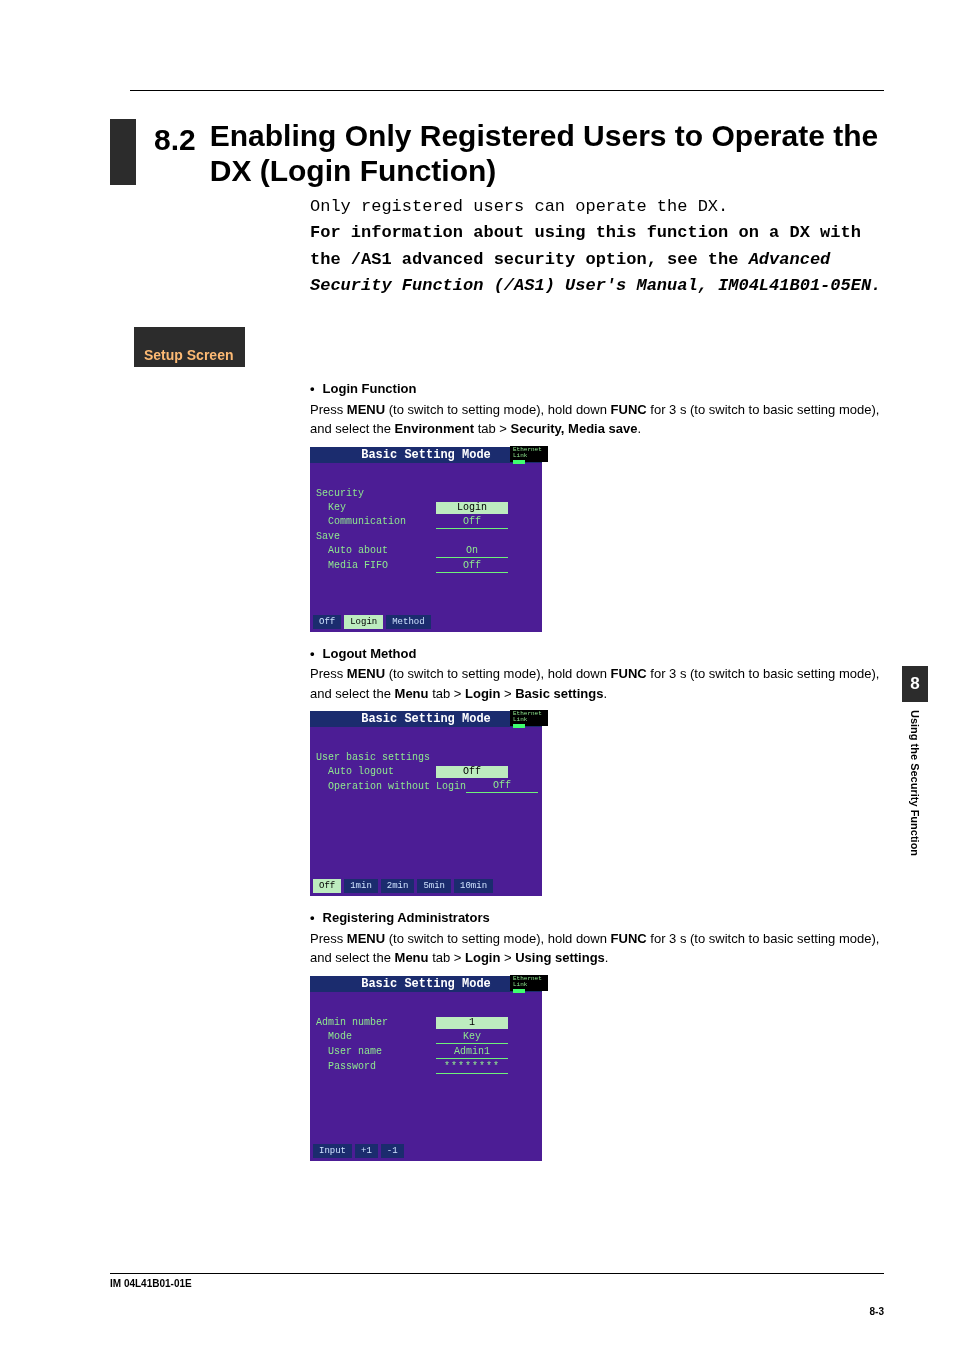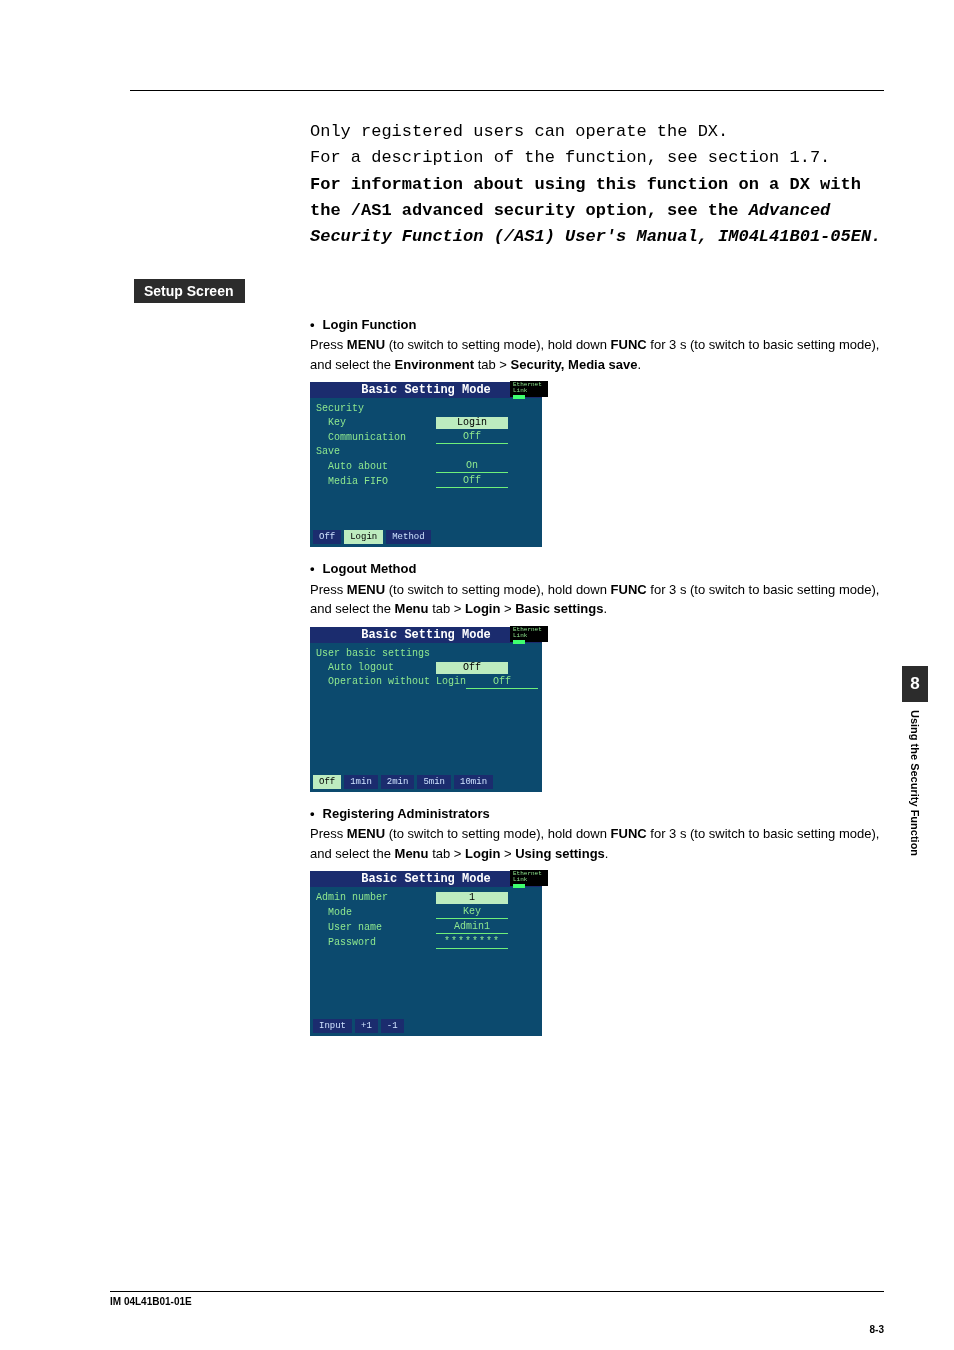--- a/index.html
+++ b/index.html
@@ -5,59 +5,66 @@
   html, body { margin:0; padding:0; background:#fff; font-family: Arial, Helvetica, sans-serif; color:#000; }
   .page { width:954px; height:1350px; position:relative; box-sizing:border-box; padding:90px 70px 40px 110px; }
   .top-rule { border-top:1px solid #000; margin-left:20px; margin-bottom:28px; }
   .h-row { display:flex; align-items:flex-start; }
   .h-block { width:26px; height:66px; background:#2c2c2c; flex:0 0 auto; }
   .h-num { font-size:30px; font-weight:bold; margin:0 14px 0 18px; line-height:1.1; padding-top:4px; }
   .h-title { font-size:30px; font-weight:bold; line-height:1.15; }
   .intro { margin-left:200px; margin-top:6px; font-size:17px; line-height:1.55;font-family:Liberation Mono, monospace; }
   .intro b { font-weight:bold; }
   .intro i { font-style:italic; }
-  .setup-bar { display:inline-block; background:#2c2c2c; color:#ffffff; font-weight:bold; font-size:14px; padding:4px 12px 4px 10px; margin-top:28px; margin-left:24px; }
+  .setup-bar { display:inline-block; background:#2c2c2c; color:#fdba74; font-weight:bold; font-size:14px; padding:20px 12px 4px 10px; margin-top:28px; margin-left:24px; }
   .section { margin-left:200px; margin-top:12px; font-size:13px; line-height:1.5; }
   .bul { font-weight:bold; }
   .bul::before { content:"\2022"; margin-right:8px; }
   .steps { margin-top:1px; }
 
-  .dev { width:232px; background:#0c4a6e; color:#8fe88f; font-family:"Courier New", monospace; font-size:10px; line-height:12px; position:relative; margin-top:8px; }
+  .dev { width:232px; background:#4c1d95; color:#8fe88f; font-family:"Courier New", monospace; font-size:10px; line-height:12px; position:relative; margin-top:8px; }
   .dev .titlebar { background:#1b2c6e; color:#fff; font-weight:bold; text-align:center; font-size:12px; padding:2px 0; position:relative; }
   .dev .eth { position:absolute; right:-6px; top:-1px; width:38px; height:16px; background:#000; color:#8fe88f; font-size:6px; line-height:6px; text-align:left; padding-left:2px; box-sizing:border-box; border:1px solid #000; }
   .dev .eth .led { width:12px; height:4px; background:#3fff6f; margin-top:1px; }
-  .dev .body { padding:4px 6px 6px 6px; min-height:120px; }
+  .dev .body { padding:4px 6px 6px 6px; min-height:120px;margin-top:20px; }
   .dev .row { display:flex; align-items:center; padding:1px 0; }
   .dev .k { flex:0 0 120px; white-space:pre; }
   .dev .v { flex:0 0 72px; text-align:center; }
   .dev .sel { color:#000; background:#bdecbf; }
   .dev .vbox { border-bottom:1px solid #6ff07a; }
   .dev .softkeys { display:flex; padding:2px 3px 3px 3px; gap:3px; }
   .dev .sk { flex:0 0 auto; background:#1b2c6e; color:#cfe3ff; padding:1px 6px; font-size:9px; }
   .dev .sk.sel { background:#bdecbf; color:#000; }
   .dev .pw { letter-spacing:1px; }
 
   .side-tab { position:absolute; right:26px; top:666px; display:flex; flex-direction:column; align-items:center; }
   .side-num { width:26px; height:36px; background:#2c2c2c; color:#fff; display:flex; align-items:center; justify-content:center; font-weight:bold; font-size:17px; }
   .side-label { writing-mode:vertical-rl; font-size:11px; font-weight:bold; margin-top:8px; }
 
-  .footer { position:absolute; bottom:15px; left:110px; right:70px; display:flex; justify-content:space-between; border-top:1px solid #000; padding-top:4px; font-size:10px;gap:28px; }
+  .footer { position:absolute; bottom:33px; left:110px; right:70px; display:flex; justify-content:space-between; border-top:1px solid #000; padding-top:4px; font-size:10px;gap:28px; }
   .footer .l { font-weight:bold; }
   .footer .r { font-weight:bold;margin-top:28px; }
 </style>
 </head>
 <body>
 
 <div class="page">
   <div class="top-rule"></div>
 
+  <div class="h-row">
+    <div class="h-block"></div>
+    <div class="h-num">8.2</div>
+    <div>
+      <div class="h-title">Enabling Only Registered Users to Operate the</div>
+      <div class="h-title">DX (Login Function)</div>
+    </div>
+  </div>
 
   <div class="intro">
     <div>Only registered users can operate the DX.</div>
-    <div>For a description of the function, see section 1.7.</div>
     <div>
       <b>For information about using this function on a DX with the /AS1 advanced security option, see the </b><b><i>Advanced Security Function (/AS1) User's Manual, IM04L41B01-05EN.</i></b><b></b>
     </div>
   </div>
 
   <div class="setup-bar">Setup Screen</div>
 
   
   <div class="section">
     <div class="bul">Login Function</div>

